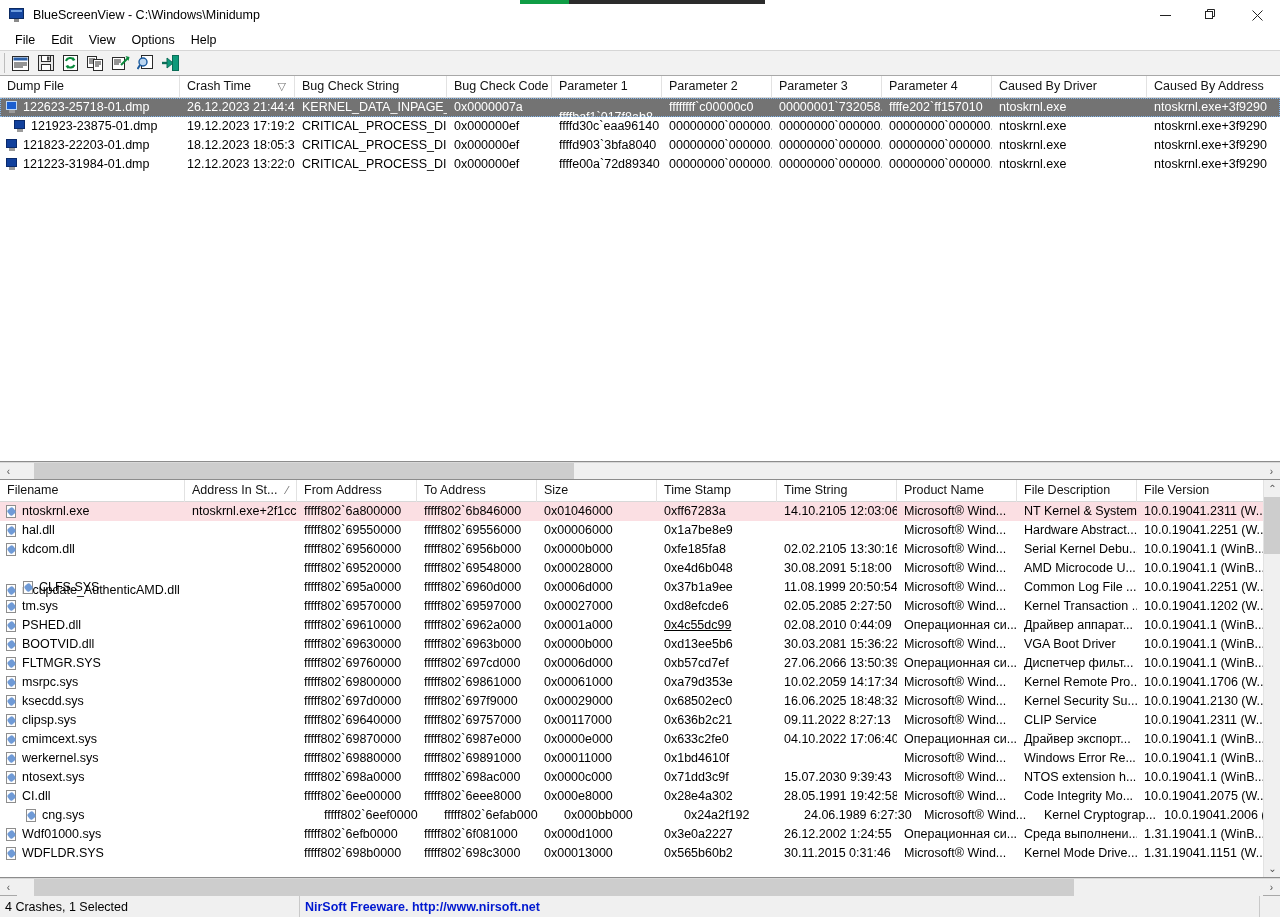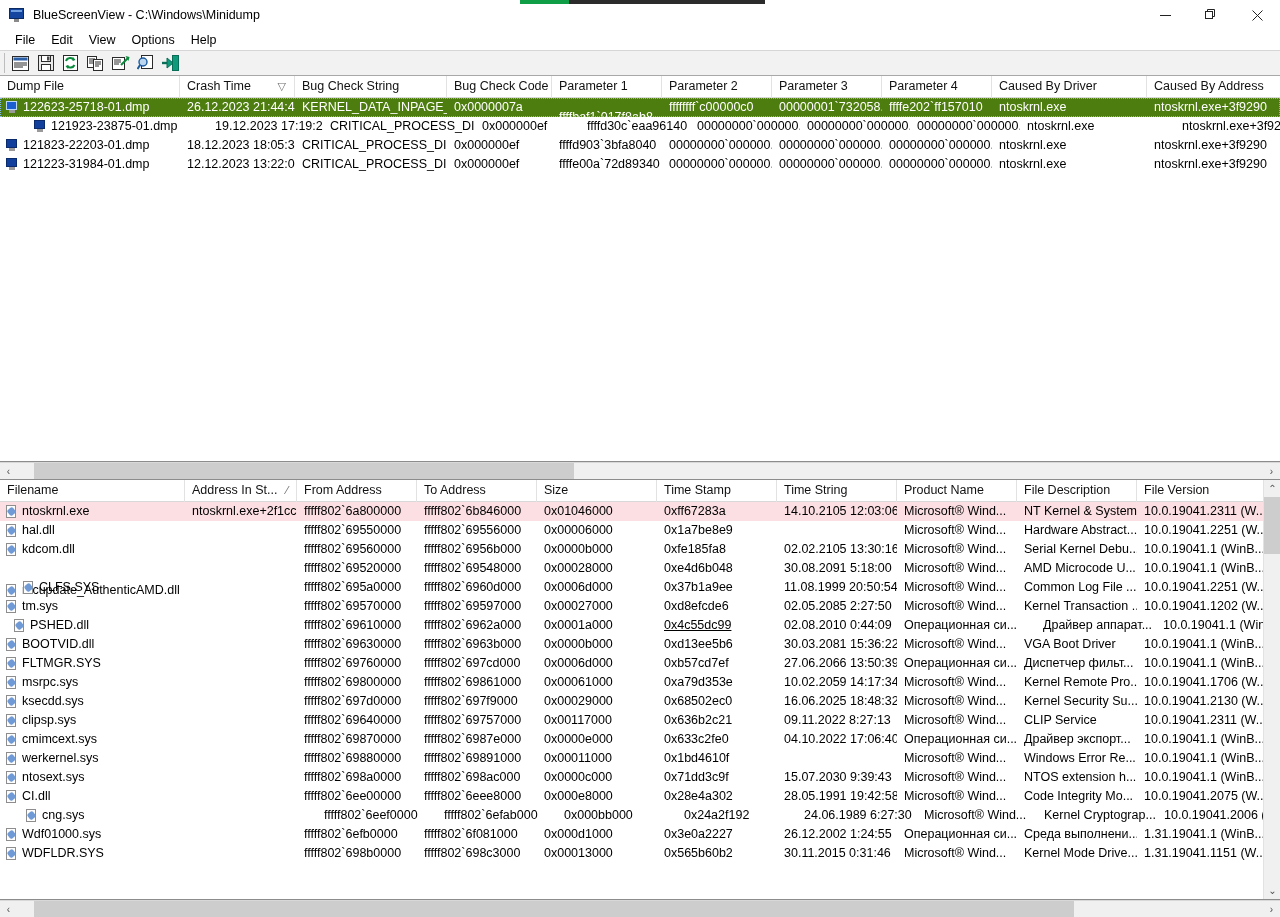--- a/index.html
+++ b/index.html
@@ -169,21 +169,21 @@
     color: #000;
     padding-left: 7px;
     overflow: hidden;
     text-overflow: clip;
     white-space: nowrap;
     flex: 0 0 auto;
     line-height: 19px;
     height: 19px;
   }
   .lv-row.selected {
-    background: #4d7c0f;
+    background: #737373;
     outline: 1px dotted #7fb5ee;
     outline-offset: -1px;
   }
   .lv-row.selected .lv-cell { color: #ffffff; }
   .lv-row.pinkrow { background: #fbdfe3; }
 
   
   .dmp-icon {
     position: relative;
     width: 14px; height: 13px;
@@ -428,21 +428,21 @@
           <div class="lv-cell" style="width: 152px;">KERNEL_DATA_INPAGE_...</div>
           <div class="lv-cell" style="width: 105px;">0x0000007a</div>
           <div class="lv-cell" style="width: 110px; margin-top: 20px;">ffffbaf1`017f8ab8</div>
           <div class="lv-cell" style="width: 110px;">ffffffff`c00000c0</div>
           <div class="lv-cell" style="width: 110px;">00000001`732058...</div>
           <div class="lv-cell" style="width: 110px;">ffffe202`ff157010</div>
           <div class="lv-cell" style="width: 155px;">ntoskrnl.exe</div>
           <div class="lv-cell" style="width: 140px;">ntoskrnl.exe+3f9290</div>
         </div>
         <div class="lv-row">
-          <div class="lv-cell" style="width: 180px; display: flex; align-items: center; padding-left: 0px; margin-left: 28px;">
+          <div class="lv-cell" style="width: 180px; display: flex; align-items: center; padding-left: 8px;">
             <span class="dmp-icon">
               <span class="s"></span>
               <span class="b"></span>
             </span>
             <span>121923-23875-01.dmp</span>
           </div>
           <div class="lv-cell" style="width: 115px;">19.12.2023 17:19:21</div>
           <div class="lv-cell" style="width: 152px;">CRITICAL_PROCESS_DIED</div>
           <div class="lv-cell" style="width: 105px;">0x000000ef</div>
           <div class="lv-cell" style="width: 110px;">ffffd30c`eaa96140</div>
@@ -615,35 +615,35 @@
           <div class="lv-cell" style="width: 120px;">fffff802`69570000</div>
           <div class="lv-cell" style="width: 120px;">fffff802`69597000</div>
           <div class="lv-cell" style="width: 120px;">0x00027000</div>
           <div class="lv-cell" style="width: 120px;">0xd8efcde6</div>
           <div class="lv-cell" style="width: 120px;">02.05.2085 2:27:50</div>
           <div class="lv-cell" style="width: 120px;">Microsoft® Wind...</div>
           <div class="lv-cell" style="width: 120px;">Kernel Transaction ...</div>
           <div class="lv-cell" style="width: 130px;">10.0.19041.1202 (W...</div>
         </div>
         <div class="lv-row">
-          <div class="lv-cell" style="width: 185px; display: flex; align-items: center; padding-left: 8px;">
+          <div class="lv-cell" style="width: 185px; display: flex; align-items: center; padding-left: 0px;">
             <span class="file-icon">
               <span class="pg"></span>
               <span class="cl"></span>
             </span>
             <span>PSHED.dll</span>
           </div>
           <div class="lv-cell" style="width: 112px;"></div>
           <div class="lv-cell" style="width: 120px;">fffff802`69610000</div>
           <div class="lv-cell" style="width: 120px;">fffff802`6962a000</div>
           <div class="lv-cell" style="width: 120px;">0x0001a000</div>
           <div class="lv-cell" style="width: 120px; text-decoration: underline;">0x4c55dc99</div>
           <div class="lv-cell" style="width: 120px;">02.08.2010 0:44:09</div>
           <div class="lv-cell" style="width: 120px;">Операционная си...</div>
-          <div class="lv-cell" style="width: 120px; margin-left: 19px;">Драйвер аппарат...</div>
+          <div class="lv-cell" style="width: 120px;">Драйвер аппарат...</div>
           <div class="lv-cell" style="width: 130px;">10.0.19041.1 (WinB...</div>
         </div>
         <div class="lv-row">
           <div class="lv-cell" style="width: 185px; display: flex; align-items: center; padding-left: 0px;">
             <span class="file-icon">
               <span class="pg"></span>
               <span class="cl"></span>
             </span>
             <span>BOOTVID.dll</span>
           </div>
@@ -865,14 +865,19 @@
   </div>
 
   <div class="hscroll">
     <div class="hs-arrow">‹</div>
     <div class="hs-track">
       <div class="hs-thumb" id="driver-hthumb" style="left: 17px; width: 1040px;"></div>
     </div>
     <div class="hs-arrow">›</div>
   </div>
 
+  <div class="statusbar">
+    <div class="sb-pane p1">4 Crashes, 1 Selected</div>
+    <div class="sb-pane p2">NirSoft Freeware.  http://www.nirsoft.net</div>
+    <div class="sb-pane p3"></div>
+  </div>
 
 </div>
 
 </body></html>

